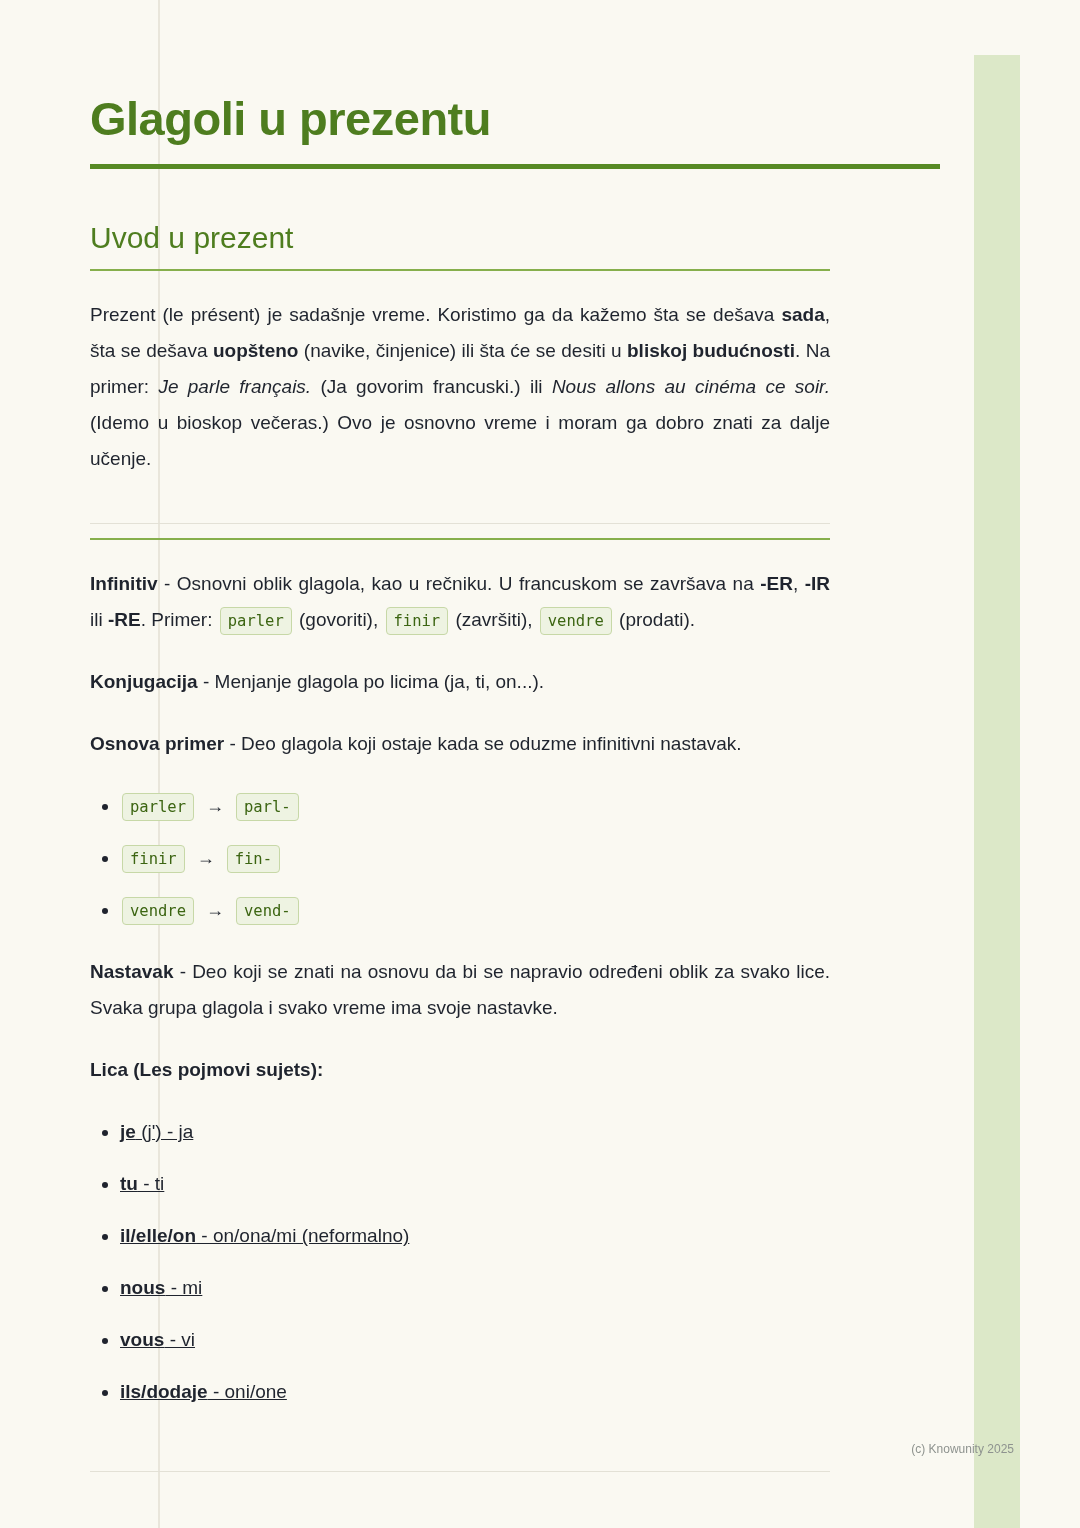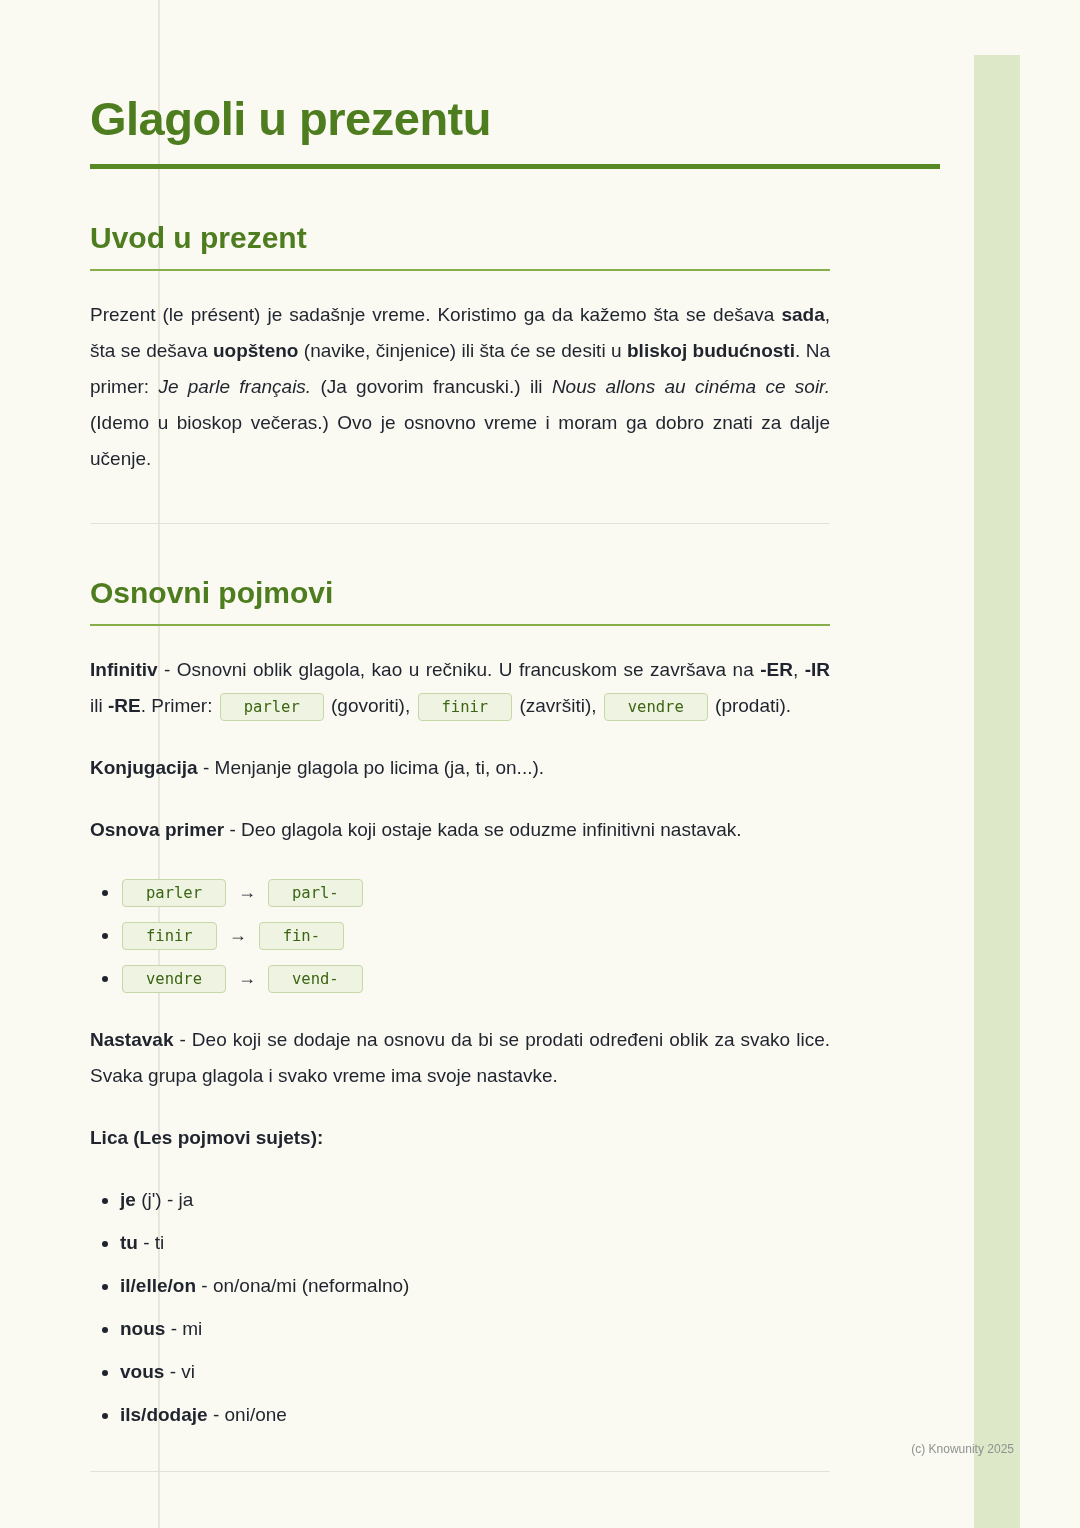--- a/index.html
+++ b/index.html
@@ -59,21 +59,21 @@
   }
   .title-rule{
     margin-top:18px;
     width:850px;
     height:5px;
     background:var(--rule-green);
   }
   h2.section-heading{
     margin:52px 0 0 0;
     font-size:30px;
-    font-weight:700;
+    font-weight:400;
     color:var(--accent-green);
     width:740px;
   }
   .heading-rule{
     margin-top:14px;
     width:740px;
     height:2px;
     background:var(--heading-rule-green);
   }
   p.para{
@@ -87,39 +87,40 @@
   .i{font-style:italic;}
   .code-chip{
     display:inline-block;
     font-family:"DejaVu Sans Mono", monospace;
     font-size:15.5px;
     line-height:1.3;
     color:var(--code-text);
     background:var(--code-bg);
     border:1px solid var(--code-border);
     border-radius:4px;
-    padding:3px 23px;
+    padding:3px 7px;
     margin:0 2px;
     vertical-align:baseline;
   }
   .arrow{
     display:inline-block;
     margin:0 10px;
     font-size:18px;
     color:var(--body-text);
   }
   ul.bullets{
     width:740px;
     margin:26px 0;
     padding-left:30px;
     font-size:19px;
     line-height:36px;
   }
   ul.bullets li{
-    margin:7px 0;
+    margin:16px 0;
+    text-decoration:underline;
   }
   .section-divider{
     width:740px;
     height:1px;
     background:var(--divider);
     margin:46px 0 10px 0;
   }
   .bottom-rule{
     position:absolute;
     left:90px; bottom:56px;
@@ -143,31 +144,30 @@
   <div class="green-stripe"></div>
 
   <div class="content">
     <h1 class="page-title">Glagoli u prezentu</h1>
     <div class="title-rule"></div>
     <div id="sections">
         <h2 class="section-heading">Uvod u prezent</h2>
         <div class="heading-rule"></div>
         <p class="para"><span>Prezent (le présent) je sadašnje vreme. Koristimo ga da kažemo šta se dešava </span><span class="b">sada</span><span>, šta se dešava </span><span class="b">uopšteno</span><span> (navike, činjenice) ili šta će se desiti u </span><span class="b">bliskoj budućnosti</span><span>. Na primer: </span><span class="i">Je parle français.</span><span> (Ja govorim francuski.) ili </span><span class="i">Nous allons au cinéma ce soir.</span><span> (Idemo u bioskop večeras.) Ovo je osnovno vreme i moram ga dobro znati za dalje učenje.</span></p>
         <div class="section-divider"></div>
-        <h2 class="section-heading">Osnovni pojmovi</h2>
         <div class="heading-rule"></div>
         <p class="para"><span class="b">Infinitiv</span><span> - Osnovni oblik glagola, kao u rečniku. U francuskom se završava na </span><span class="b">-ER</span><span>, </span><span class="b">-IR</span><span> ili </span><span class="b">-RE</span><span>. Primer: </span><span class="code-chip">parler</span><span> (govoriti), </span><span class="code-chip">finir</span><span> (završiti), </span><span class="code-chip">vendre</span><span> (prodati).</span></p>
         <p class="para"><span class="b">Konjugacija</span><span> - Menjanje glagola po licima (ja, ti, on...).</span></p>
         <p class="para"><span class="b">Osnova primer</span><span> - Deo glagola koji ostaje kada se oduzme infinitivni nastavak.</span></p>
         <ul class="bullets">
           <li><span class="code-chip">parler</span><span class="arrow">→</span><span class="code-chip">parl-</span></li>
           <li><span class="code-chip">finir</span><span class="arrow">→</span><span class="code-chip">fin-</span></li>
           <li><span class="code-chip">vendre</span><span class="arrow">→</span><span class="code-chip">vend-</span></li>
         </ul>
-        <p class="para"><span class="b">Nastavak</span><span> - Deo koji se dodaje na osnovu da bi se prodati određeni oblik za svako lice. Svaka grupa glagola i svako vreme ima svoje nastavke.</span></p>
+        <p class="para"><span class="b">Nastavak</span><span> - Deo koji se znati na osnovu da bi se napravio određeni oblik za svako lice. Svaka grupa glagola i svako vreme ima svoje nastavke.</span></p>
         <p class="para"><span class="b">Lica (Les pojmovi sujets):</span></p>
         <ul class="bullets">
           <li><span class="b">je</span><span> (j') - ja</span></li>
           <li><span class="b">tu</span><span> - ti</span></li>
           <li><span class="b">il/elle/on</span><span> - on/ona/mi (neformalno)</span></li>
           <li><span class="b">nous</span><span> - mi</span></li>
           <li><span class="b">vous</span><span> - vi</span></li>
           <li><span class="b">ils/dodaje</span><span> - oni/one</span></li>
         </ul>
       </div>

